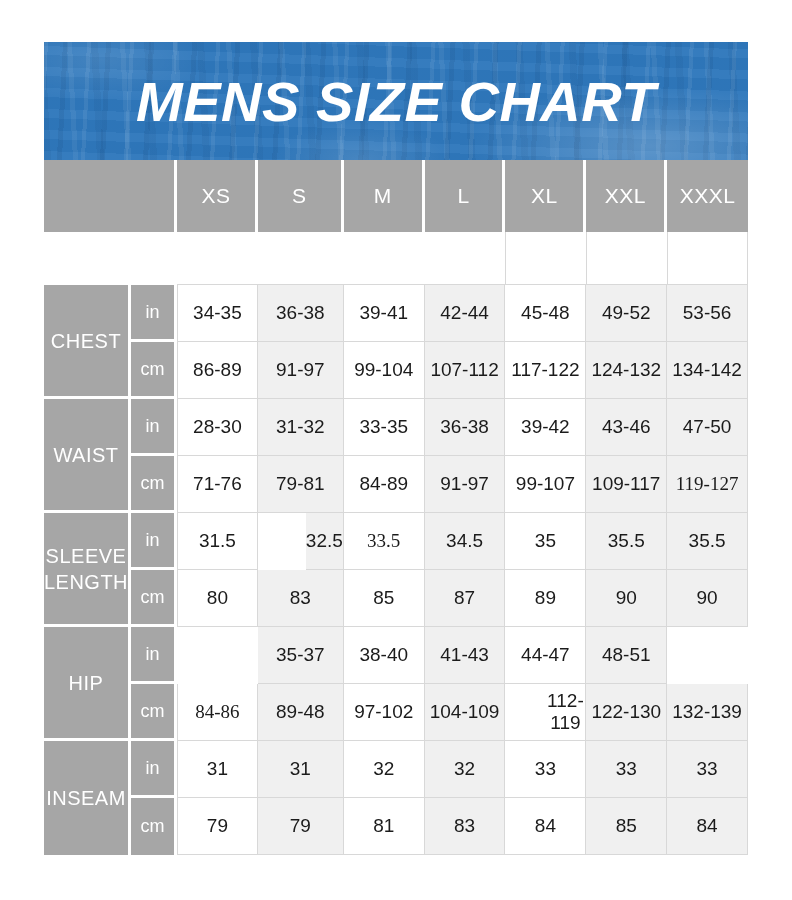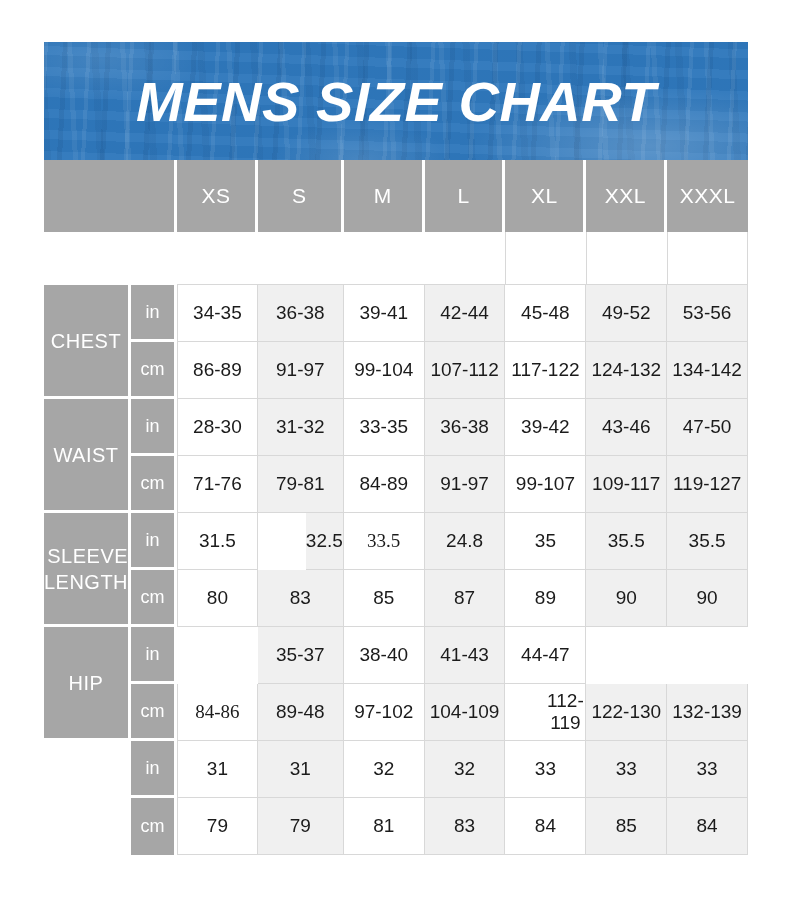--- a/index.html
+++ b/index.html
@@ -39,21 +39,21 @@
 
   
   .grid {
     display:grid;
     grid-template-columns:87px 46px repeat(7, 1fr);
     grid-template-rows:72px 53px repeat(10, 57px);
     background:#ffffff;
   }
   .c { display:flex; align-items:center; justify-content:center; box-sizing:border-box; text-align:center; }
   .hdr { background:var(--header-gray,#a6a6a6); color:var(--text-white,#ffffff); font-size:21px; letter-spacing:0.5px; }
-  .lbl { background:var(--header-gray,#a6a6a6); color:var(--text-white,#ffffff); font-size:20px; line-height:1.3; letter-spacing:0.5px; padding:12px 2px;text-align:right; }
+  .lbl { background:var(--header-gray,#a6a6a6); color:var(--text-white,#ffffff); font-size:20px; line-height:1.3; letter-spacing:0.5px; padding:12px 2px; }
   .unit { background:var(--header-gray,#a6a6a6); color:var(--text-white,#ffffff); font-size:18px; }
   .gapR { border-right:3px solid #ffffff; }
   .gapB { border-bottom:3px solid #ffffff; }
   .sp { background:#ffffff; }
   .b { border-bottom:1px solid var(--border-line,#d8d8d8); }
   .l { border-left:1px solid var(--border-line,#d8d8d8); }
   .r { border-right:1px solid var(--border-line,#d8d8d8); }
   .d {
     font-size:19px; color:var(--text-dark,#1b1b1b);
     border-right:1px solid var(--border-line,#d8d8d8);
@@ -111,52 +111,54 @@
         <div class="c d plain" style="grid-area: 5 / 7;">39-42</div>
         <div class="c d shade" style="grid-area: 5 / 8;">43-46</div>
         <div class="c d shade" style="grid-area: 5 / 9;">47-50</div>
         <div class="c unit gapR gapB" style="grid-area: 6 / 2;">cm</div>
         <div class="c d plain dl" style="grid-area: 6 / 3;">71-76</div>
         <div class="c d shade" style="grid-area: 6 / 4;">79-81</div>
         <div class="c d plain" style="grid-area: 6 / 5;">84-89</div>
         <div class="c d shade" style="grid-area: 6 / 6;">91-97</div>
         <div class="c d plain" style="grid-area: 6 / 7;">99-107</div>
         <div class="c d shade" style="grid-area: 6 / 8;">109-117</div>
-        <div class="c d shade" style="grid-area: 6 / 9;">119-127</div>
+        <div class="c d shade" style="grid-area: 6 / 9; font-family: Liberation Serif, serif;">119-127</div>
         <div class="c lbl gapR gapB" style="grid-area: 7 / 1 / span 2;">SLEEVE LENGTH</div>
         <div class="c unit gapR gapB" style="grid-area: 7 / 2;">in</div>
         <div class="c d plain dl" style="grid-area: 7 / 3;">31.5</div>
         <div class="c d shade" style="grid-area: 7 / 4; margin-left: 48px;">32.5</div>
         <div class="c d plain" style="grid-area: 7 / 5; font-family: Liberation Serif, serif;">33.5</div>
-        <div class="c d shade" style="grid-area: 7 / 6;">24.8</div>
+        <div class="c d shade" style="grid-area: 7 / 6;">34.5</div>
         <div class="c d plain" style="grid-area: 7 / 7;">35</div>
         <div class="c d shade" style="grid-area: 7 / 8;">35.5</div>
         <div class="c d shade" style="grid-area: 7 / 9;">35.5</div>
         <div class="c unit gapR gapB" style="grid-area: 8 / 2;">cm</div>
         <div class="c d plain dl" style="grid-area: 8 / 3;">80</div>
         <div class="c d shade" style="grid-area: 8 / 4;">83</div>
         <div class="c d plain" style="grid-area: 8 / 5;">85</div>
         <div class="c d shade" style="grid-area: 8 / 6;">87</div>
         <div class="c d plain" style="grid-area: 8 / 7;">89</div>
         <div class="c d shade" style="grid-area: 8 / 8;">90</div>
         <div class="c d shade" style="grid-area: 8 / 9;">90</div>
         <div class="c lbl gapR gapB" style="grid-area: 9 / 1 / span 2;">HIP</div>
         <div class="c unit gapR gapB" style="grid-area: 9 / 2;">in</div>
         <div class="c d shade" style="grid-area: 9 / 4;">35-37</div>
         <div class="c d plain" style="grid-area: 9 / 5;">38-40</div>
         <div class="c d shade" style="grid-area: 9 / 6;">41-43</div>
         <div class="c d plain" style="grid-area: 9 / 7;">44-47</div>
+        <div class="c d shade" style="grid-area: 9 / 8;">48-51</div>
         <div class="c unit gapR gapB" style="grid-area: 10 / 2;">cm</div>
         <div class="c d plain dl" style="grid-area: 10 / 3; font-family: Liberation Serif, serif;">84-86</div>
         <div class="c d shade" style="grid-area: 10 / 4;">89-48</div>
         <div class="c d plain" style="grid-area: 10 / 5;">97-102</div>
         <div class="c d shade" style="grid-area: 10 / 6;">104-109</div>
         <div class="c d plain" style="grid-area: 10 / 7; padding-left: 40px;">112-119</div>
         <div class="c d shade" style="grid-area: 10 / 8;">122-130</div>
         <div class="c d shade" style="grid-area: 10 / 9;">132-139</div>
+        <div class="c lbl gapR" style="grid-area: 11 / 1 / span 2;">INSEAM</div>
         <div class="c unit gapR gapB" style="grid-area: 11 / 2;">in</div>
         <div class="c d plain dl" style="grid-area: 11 / 3;">31</div>
         <div class="c d shade" style="grid-area: 11 / 4;">31</div>
         <div class="c d plain" style="grid-area: 11 / 5;">32</div>
         <div class="c d shade" style="grid-area: 11 / 6;">32</div>
         <div class="c d plain" style="grid-area: 11 / 7;">33</div>
         <div class="c d shade" style="grid-area: 11 / 8;">33</div>
         <div class="c d shade" style="grid-area: 11 / 9;">33</div>
         <div class="c unit gapR" style="grid-area: 12 / 2;">cm</div>
         <div class="c d plain dl" style="grid-area: 12 / 3;">79</div>

